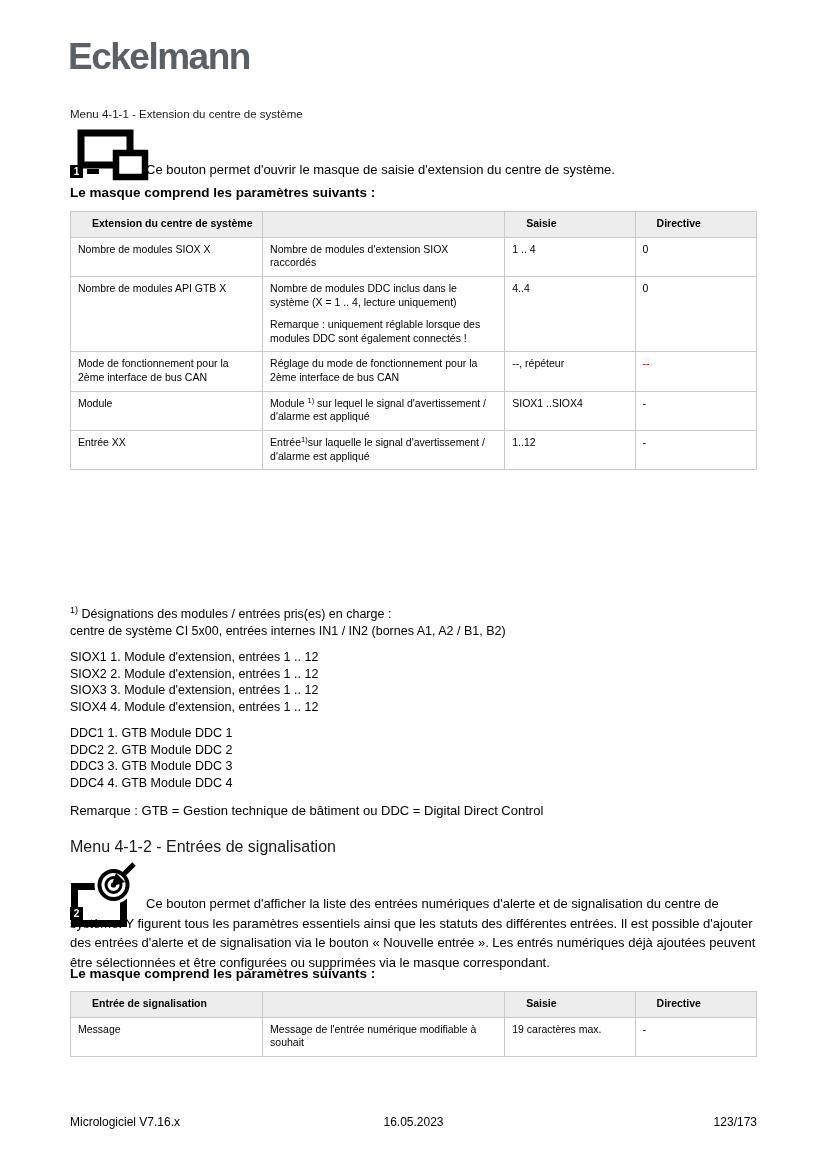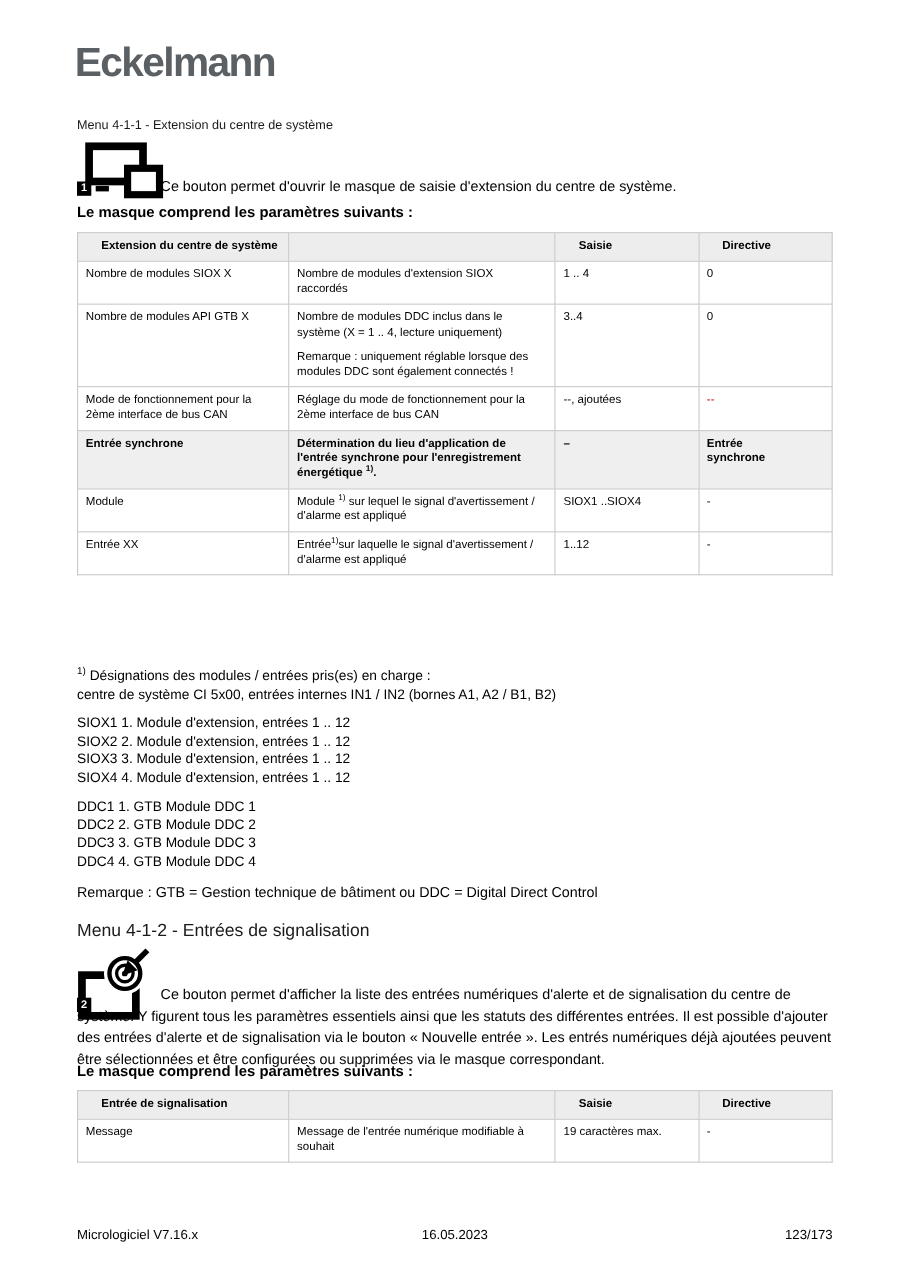--- a/index.html
+++ b/index.html
@@ -85,35 +85,28 @@
       <tbody>
         <tr>
           <td>Nombre de modules SIOX X</td>
           <td><div class="cellpar">Nombre de modules d'extension SIOX raccordés</div></td>
           <td>1 .. 4</td>
           <td>0</td>
         </tr>
         <tr>
           <td>Nombre de modules API GTB X</td>
           <td><div class="cellpar">Nombre de modules DDC inclus dans le système (X = 1 .. 4, lecture uniquement)</div><div class="cellpar">Remarque : uniquement réglable lorsque des modules DDC sont également connectés !</div></td>
-          <td>3..4</td>
+          <td>4..4</td>
           <td>0</td>
         </tr>
         <tr>
           <td>Mode de fonctionnement pour la 2ème interface de bus CAN</td>
           <td><div class="cellpar">Réglage du mode de fonctionnement pour la 2ème interface de bus CAN</div></td>
-          <td>--, ajoutées</td>
+          <td>--, répéteur</td>
           <td><div class="cellpar"><span class="red">--</span></div></td>
-        </tr>
-        <tr class="hl">
-          <td>Entrée synchrone</td>
-          <td><div class="cellpar">Détermination du lieu d'application de l'entrée synchrone pour l'enregistrement énergétique <sup>1)</sup>.</div></td>
-          <td>–</td>
-          <td>Entrée
-synchrone</td>
         </tr>
         <tr>
           <td>Module</td>
           <td><div class="cellpar">Module <sup>1)</sup> sur lequel le signal d'avertissement / d'alarme est appliqué</div></td>
           <td>SIOX1 ..SIOX4</td>
           <td>-</td>
         </tr>
         <tr>
           <td>Entrée XX</td>
           <td><div class="cellpar">Entrée<sup>1)</sup>sur laquelle le signal d'avertissement / d'alarme est appliqué</div></td>

